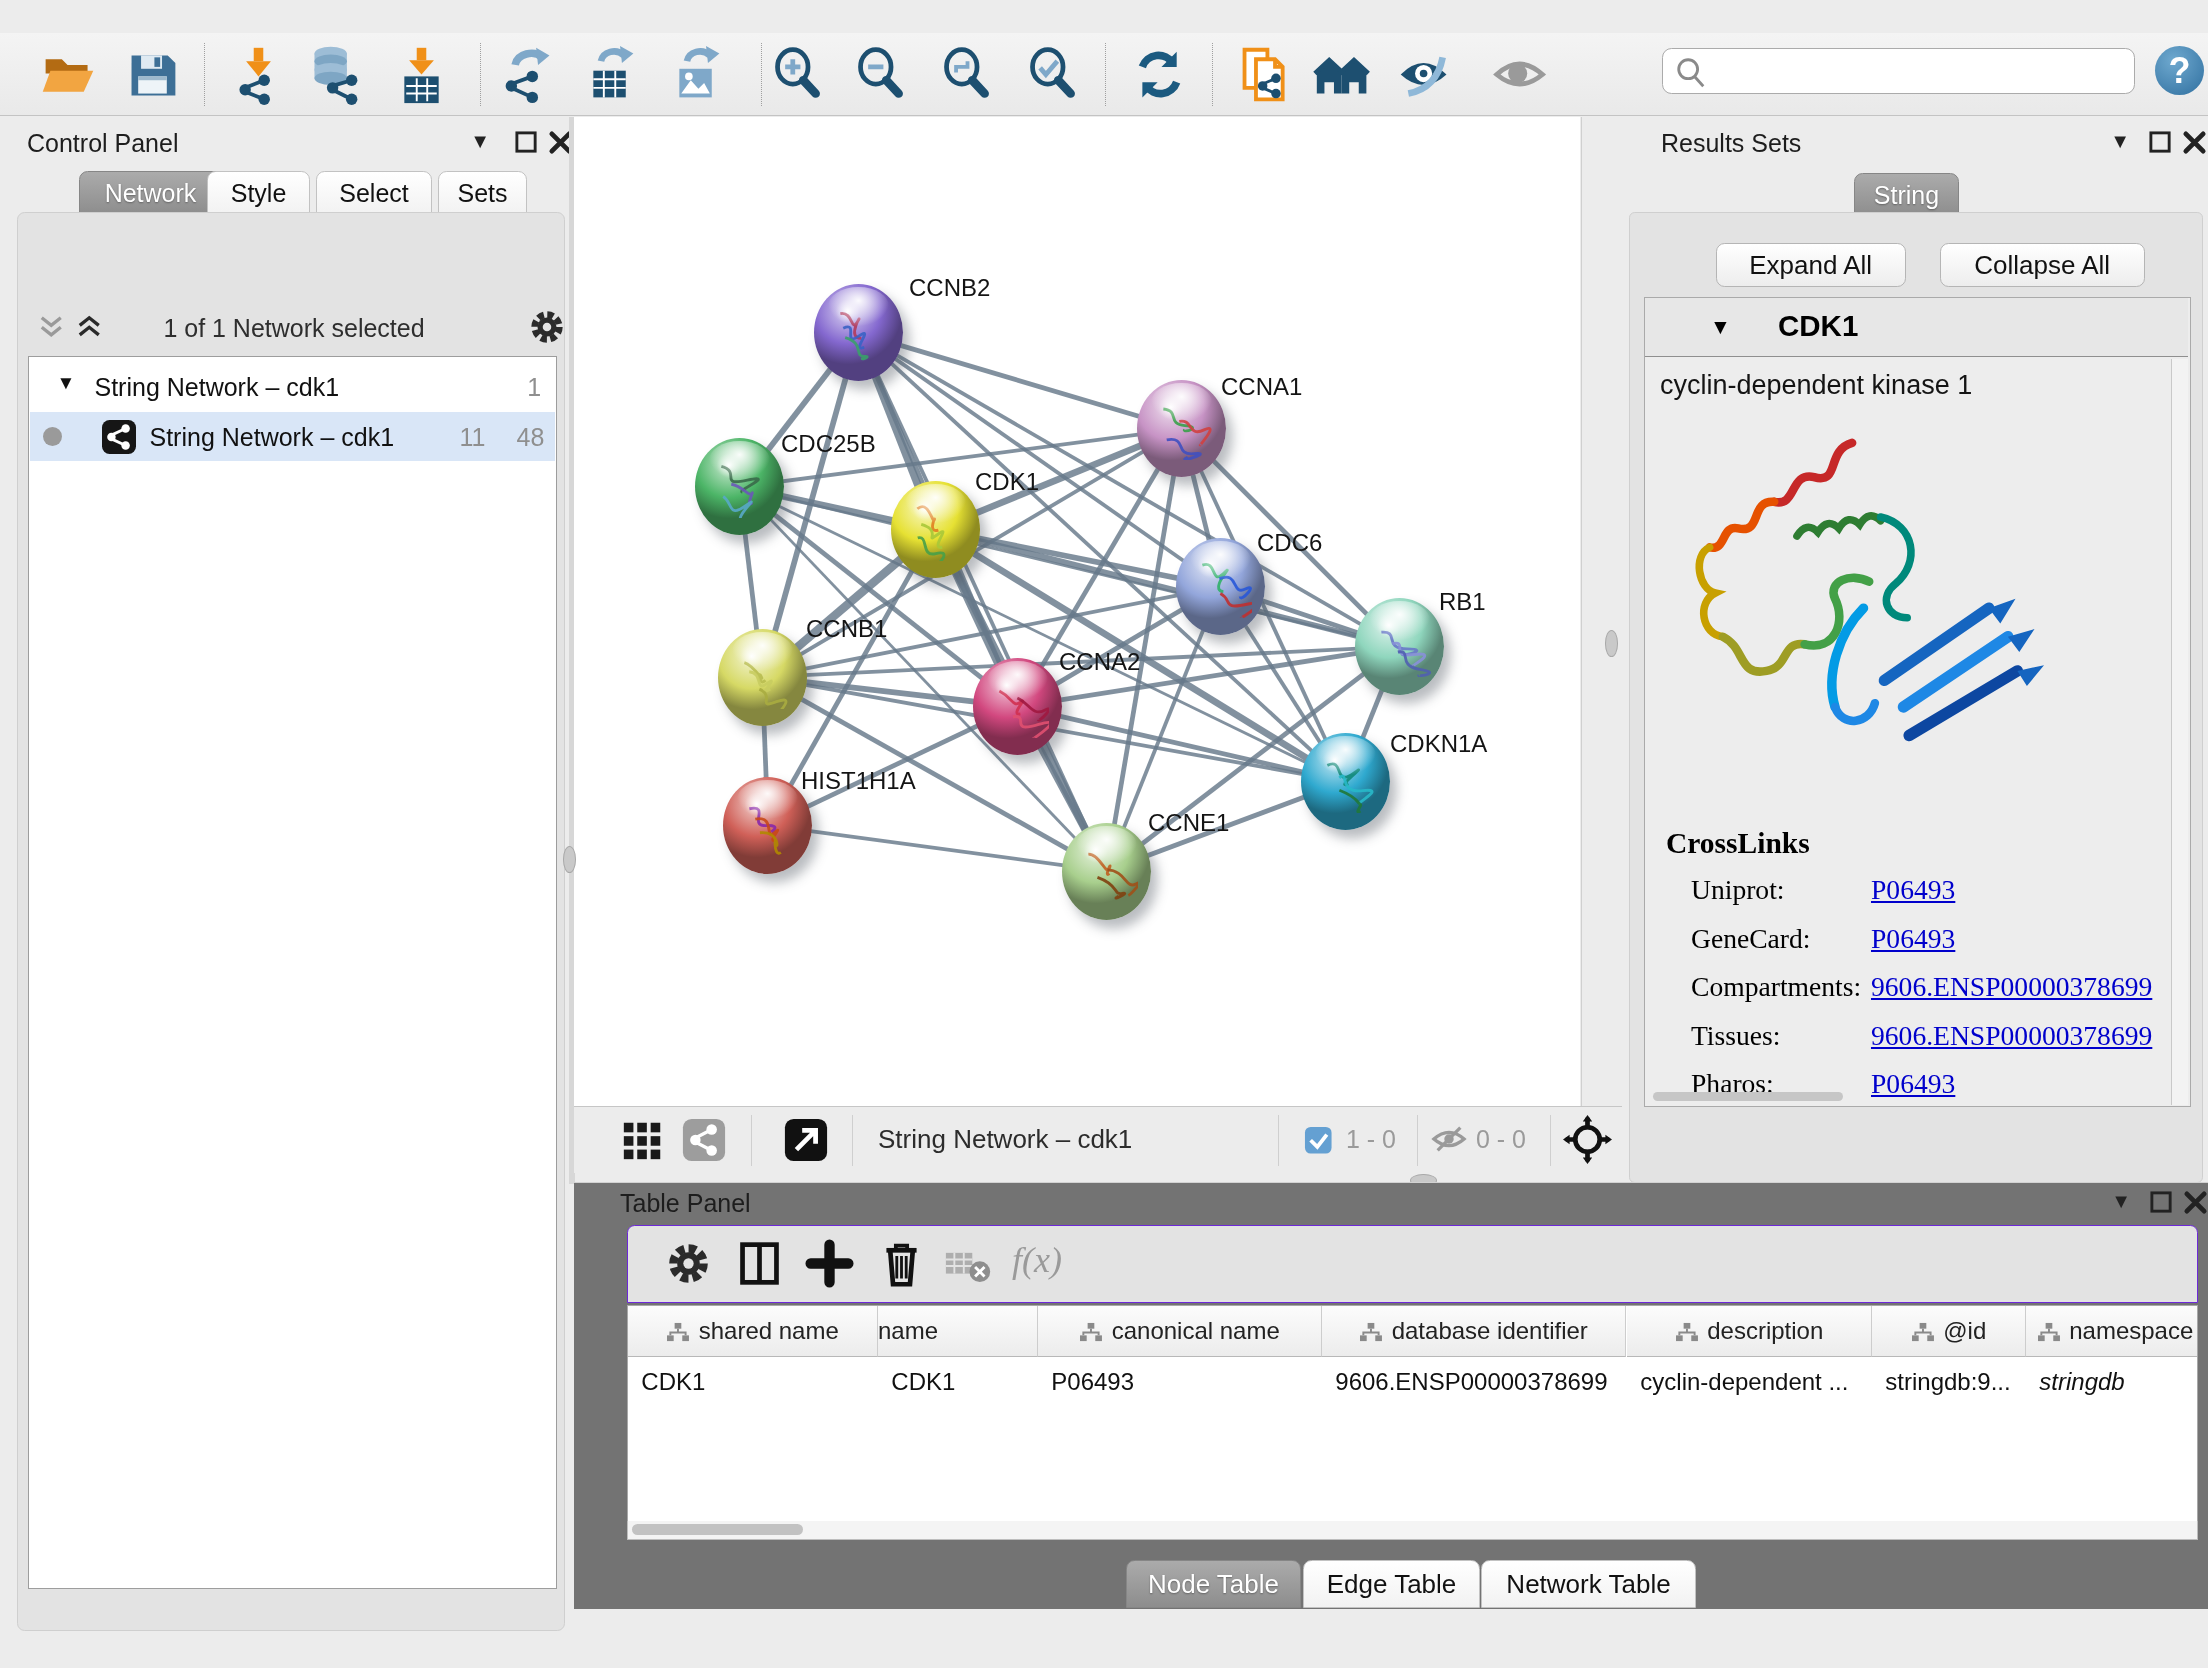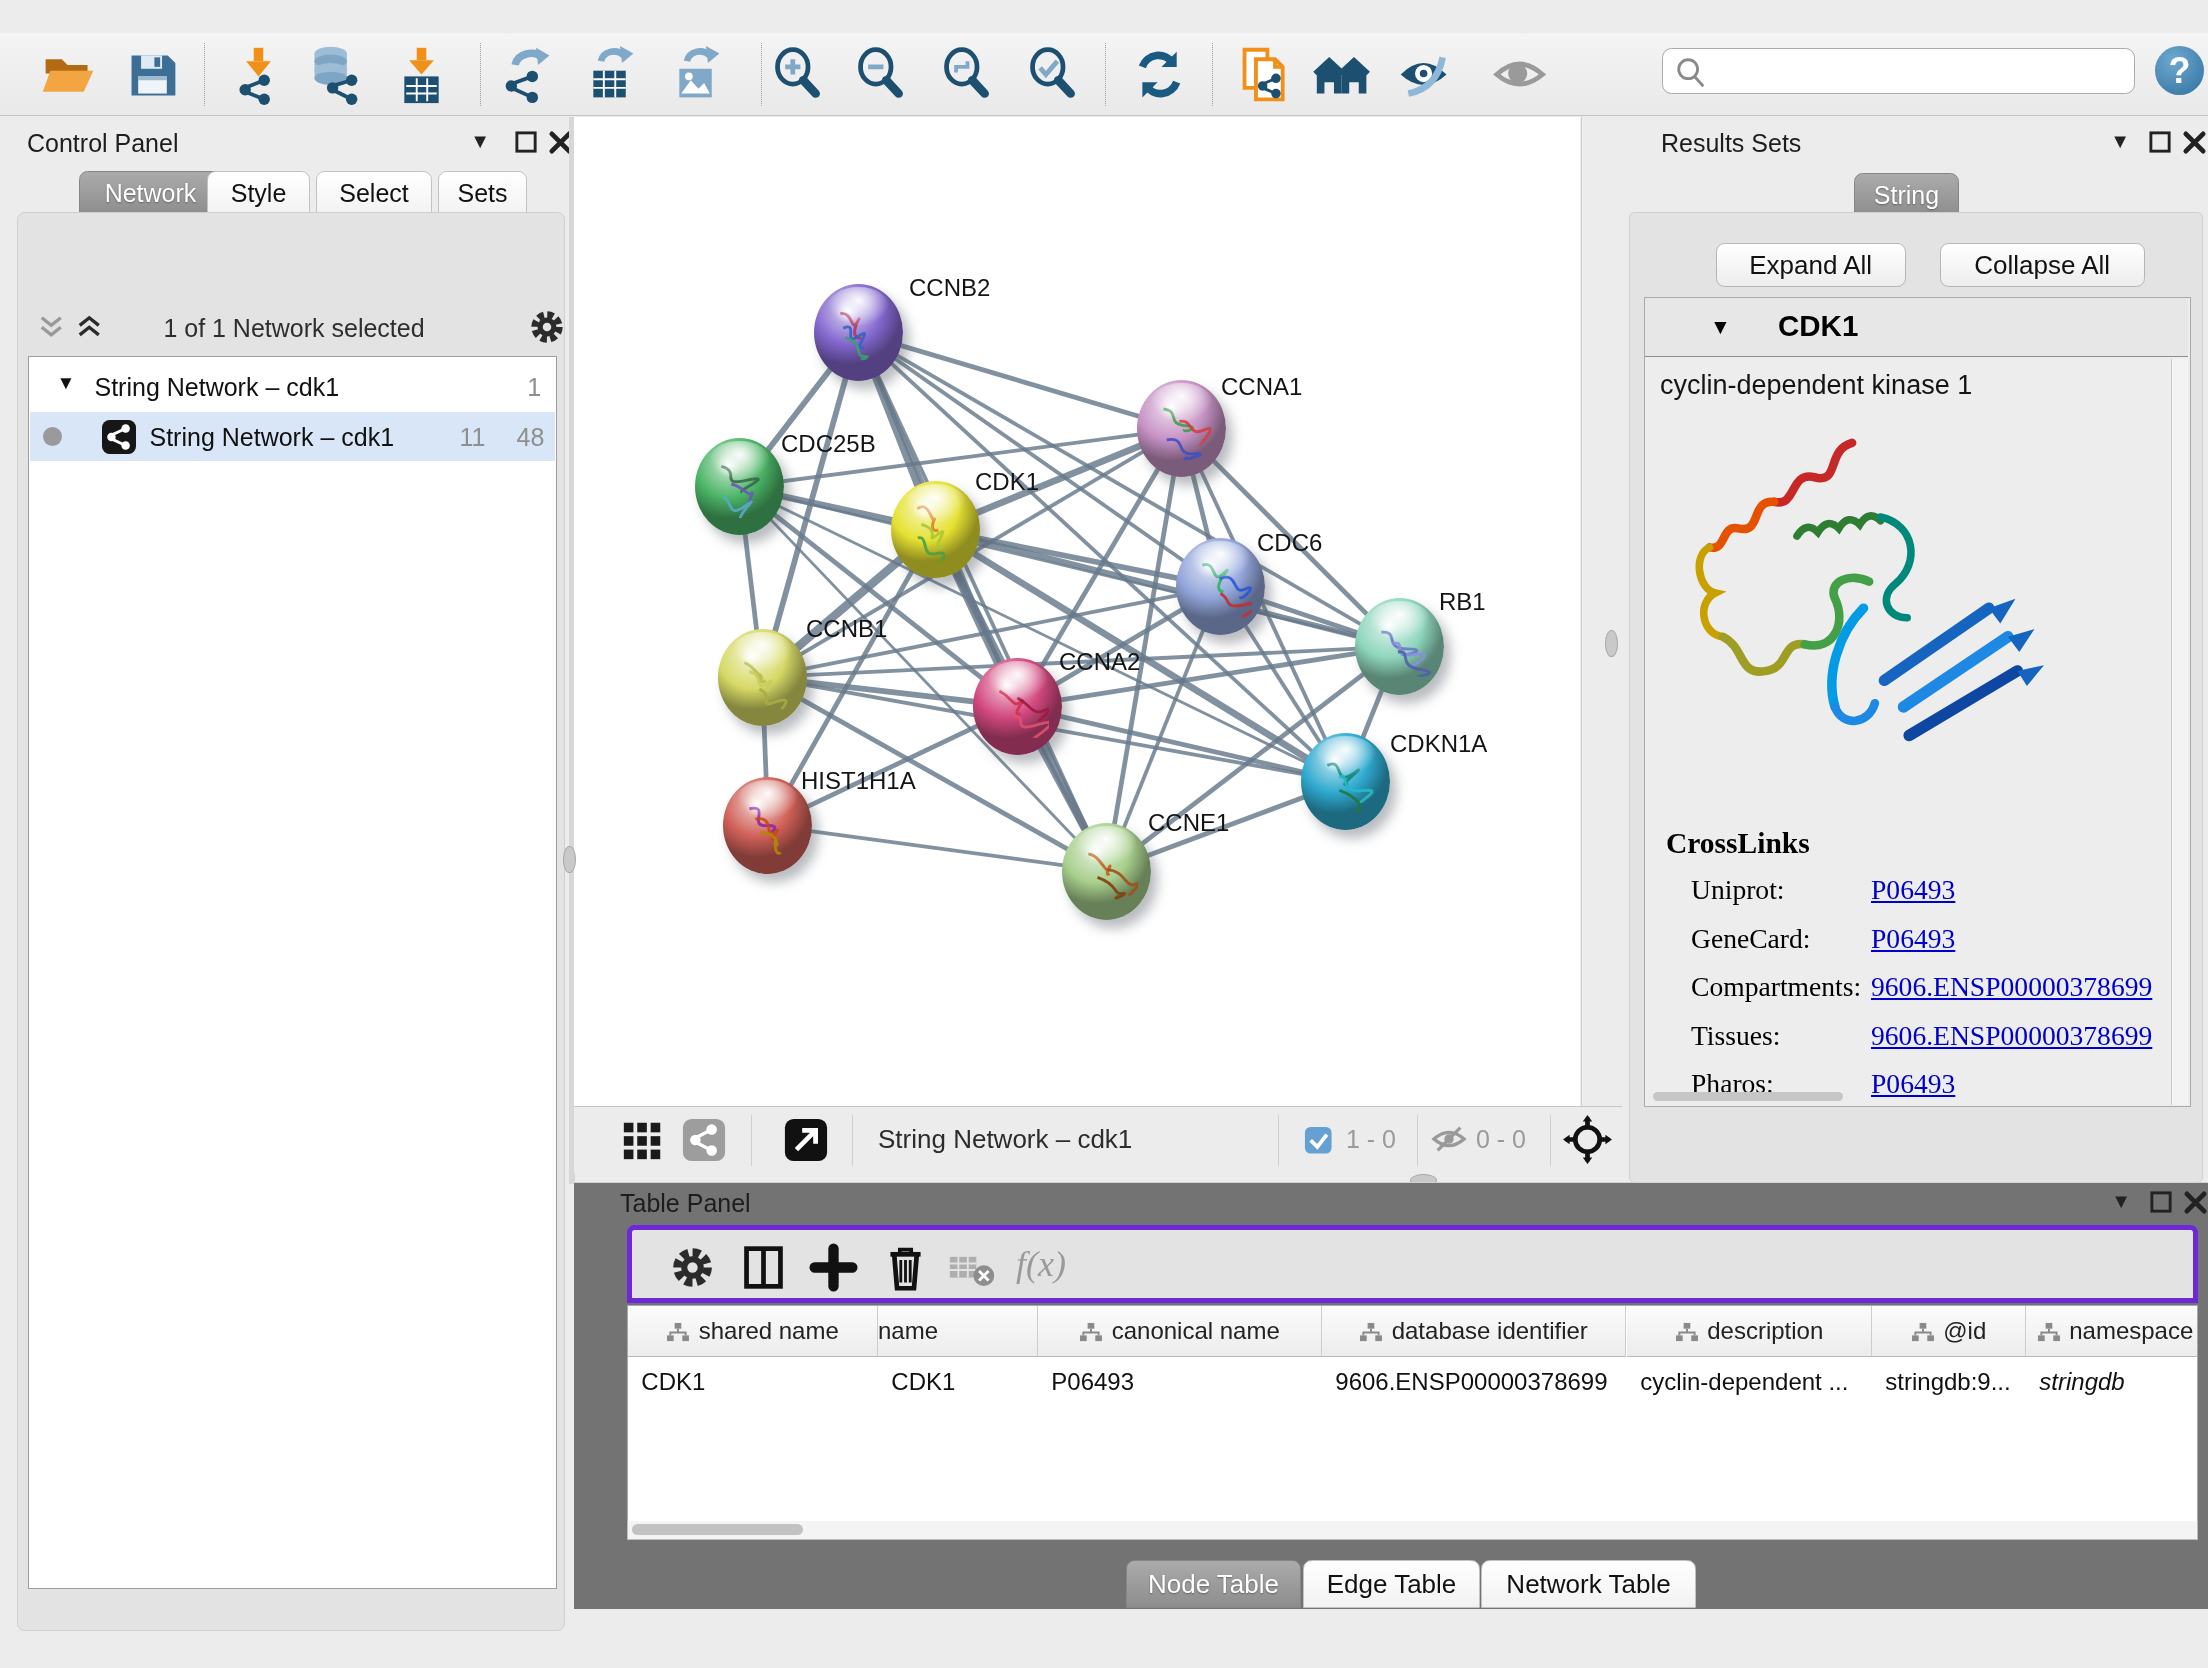--- a/index.html
+++ b/index.html
@@ -77,21 +77,21 @@
   #rp-entry-head { position:absolute; left:0; top:0; width:543px; height:59px; background:#e7e7e7; border-bottom:1.9px solid #8f8f8f; }
   .rp-serif { font-family:"Liberation Serif", serif; }
   .rp-link { color:#0000cc; text-decoration:underline; cursor:pointer; }
   .rp-row { position:absolute; left:0; width:533px; height:42px; font-size:27.6px; }
   #rp-vscroll { position:absolute; right:1.9px; top:61px; width:17px; height:746px; background:#f3f3f3; border-left:1px solid #c9c9c9; }
   #rp-hthumb { position:absolute; left:7.6px; bottom:4.8px; width:190px; height:9.5px; background:#c6c6c6; border-radius:4.8px; }
 
   
   #table-panel { position:absolute; left:574px; top:1182px; width:1634px; height:427px; background:#737373; border-top:1px solid #d2d2d2; }
   #tp-toolbar { position:absolute; left:53px; top:42px; width:1571px; height:78px; background:#e3e3e3;
-    border:5px solid #6d28d9; border-radius:7.6px 7.6px 0 0; }
+    border:1px solid #6d28d9; border-radius:7.6px 7.6px 0 0; }
   .tp-icon { position:absolute; top:13.3px; width:51px; height:51px; cursor:pointer; }
   #tp-table { position:absolute; left:53px; top:122px; width:1571px; height:234px; background:#fff; border:1px solid #a8a8a8; overflow:hidden; }
   .th-cell { position:absolute; top:0; height:51px; background:linear-gradient(#fcfcfc,#ececec); border-right:1px solid #cdcdcd;
     border-bottom:1px solid #b8b8b8; font-size:24px; color:#222; }
   .td-cell { position:absolute; top:51px; height:51px; font-size:24px; color:#111; padding:11.4px 0 0 13.3px; white-space:nowrap; overflow:hidden; }
   #tp-hscroll { position:absolute; left:53px; top:338px; width:1571px; height:19px; background:#f4f4f4; border:1px solid #bdbdbd; border-top:none; }
   #tp-hthumb { position:absolute; left:3.8px; top:2.9px; width:171px; height:11.4px; background:#c2c2c2; border-radius:5.7px; }
 
   
   #status-bar { position:absolute; left:0; top:1609px; width:2208px; height:59px; background:#ececec; border-top:1px solid #c2c2c2; }

